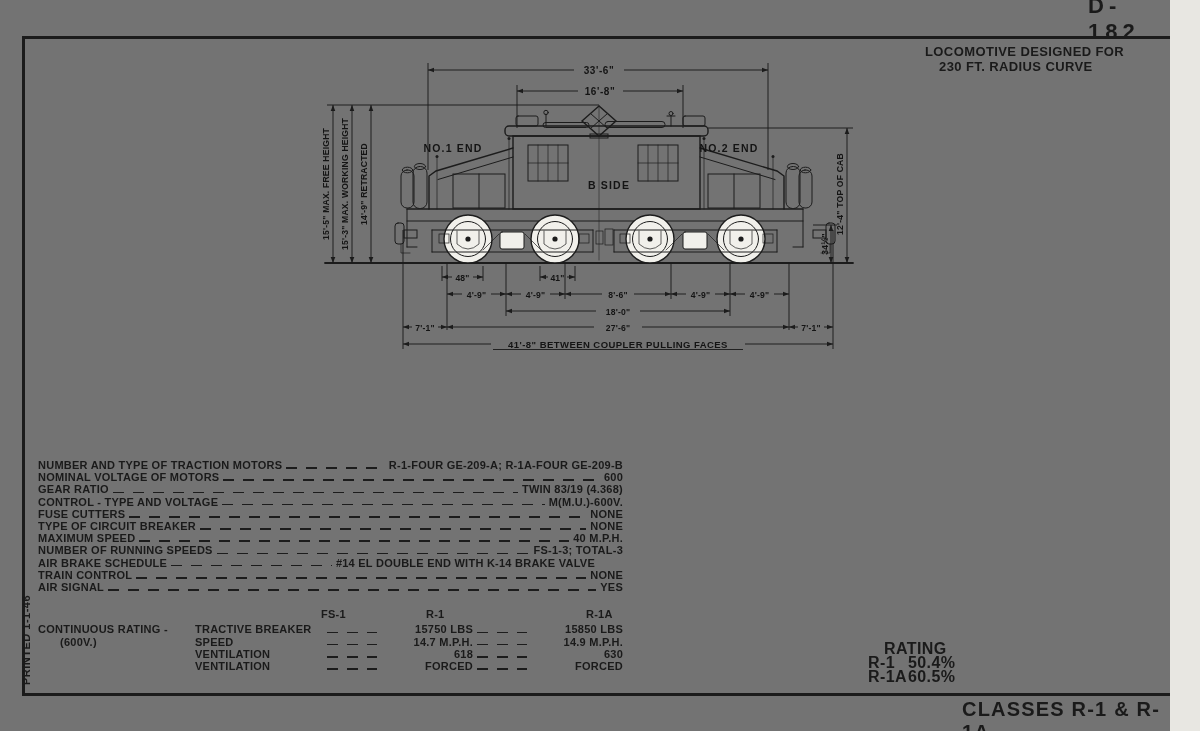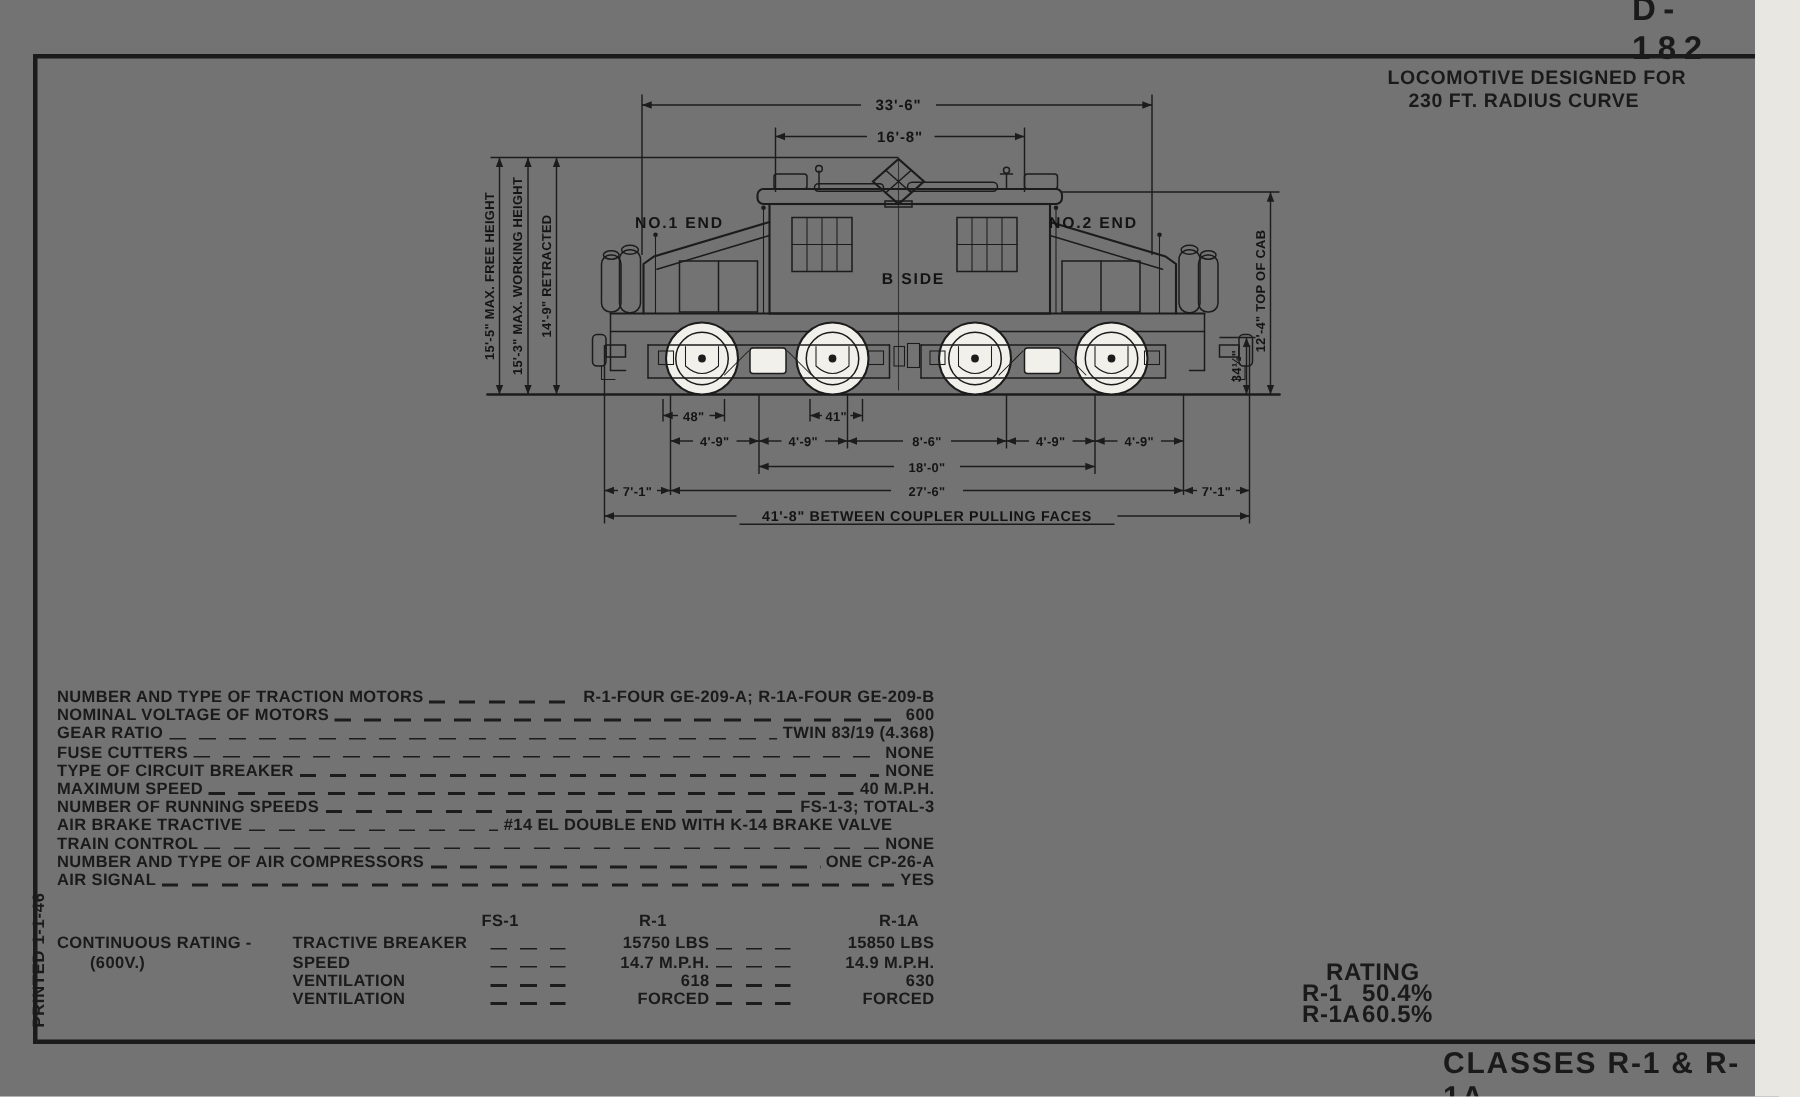--- a/index.html
+++ b/index.html
@@ -315,53 +315,53 @@
         <span class="sl">NOMINAL VOLTAGE OF MOTORS</span>
         <span class="lead"></span>
         <span class="sv">600</span>
       </div>
     <div class="srow">
         <span class="sl">GEAR RATIO</span>
         <span class="lead"></span>
         <span class="sv">TWIN 83/19 (4.368)</span>
       </div>
     <div class="srow">
+        <span class="sl">CONTROL - TYPE AND VOLTAGE</span>
+        <span class="lead"></span>
+        <span class="sv">M(M.U.)-600V.</span>
+      </div>
+    <div class="srow">
         <span class="sl">FUSE CUTTERS</span>
         <span class="lead"></span>
         <span class="sv">NONE</span>
       </div>
     <div class="srow">
         <span class="sl">TYPE OF CIRCUIT BREAKER</span>
         <span class="lead"></span>
         <span class="sv">NONE</span>
       </div>
     <div class="srow">
         <span class="sl">MAXIMUM SPEED</span>
         <span class="lead"></span>
         <span class="sv">40 M.P.H.</span>
       </div>
     <div class="srow">
         <span class="sl">NUMBER OF RUNNING SPEEDS</span>
         <span class="lead"></span>
         <span class="sv">FS-1-3; TOTAL-3</span>
       </div>
     <div class="srow voff">
-        <span class="sl">AIR BRAKE TRACTIVE</span>
+        <span class="sl">AIR BRAKE SCHEDULE</span>
         <span class="lead"></span>
         <span class="sv">#14 EL DOUBLE END WITH K-14 BRAKE VALVE</span>
       </div>
     <div class="srow">
         <span class="sl">TRAIN CONTROL</span>
         <span class="lead"></span>
         <span class="sv">NONE</span>
-      </div>
-    <div class="srow">
-        <span class="sl">NUMBER AND TYPE OF AIR COMPRESSORS</span>
-        <span class="lead"></span>
-        <span class="sv">ONE CP-26-A</span>
       </div>
     <div class="srow">
         <span class="sl">AIR SIGNAL</span>
         <span class="lead"></span>
         <span class="sv">YES</span>
       </div>
 
     <div class="shead">
       <span class="sh1">FS-1</span>
       <span class="sh2">R-1</span>

